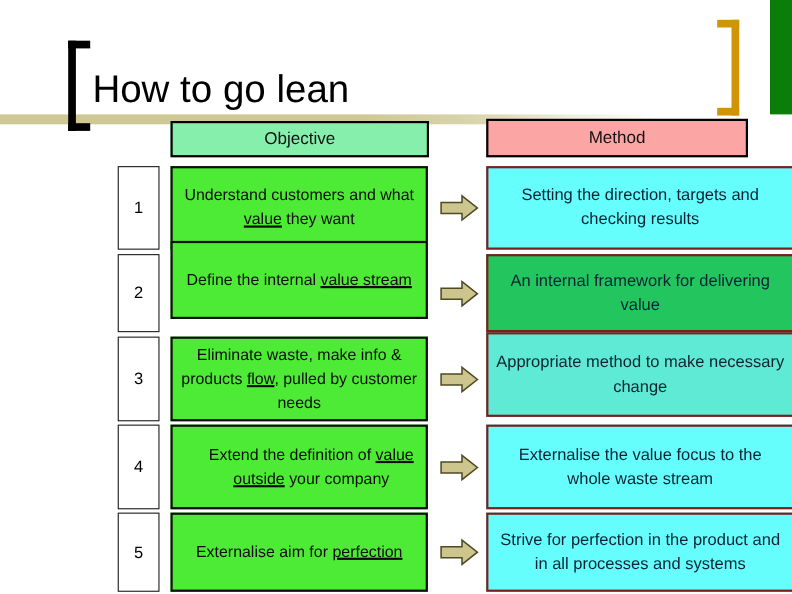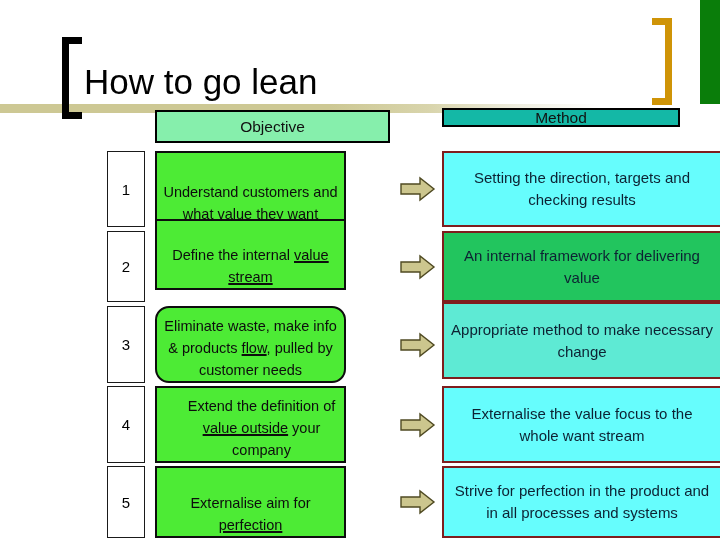--- a/index.html
+++ b/index.html
@@ -114,22 +114,22 @@
     left: 155px;
     top: 110px;
     width: 235px;
     height: 33px;
     background: #86efac;
   }
   .hdr-method {
     left: 442px;
     top: 108px;
     width: 238px;
-    height: 19px;
-    background: #14b8a6;
+    height: 35px;
+    background: #fca5a5;
   }
 
   .row {
     position: absolute;
     left: 0;
     width: 720px;
   }
 
   .num-cell {
     position: absolute;
@@ -142,25 +142,25 @@
     align-items: center;
     justify-content: center;
     font-size: 15px;
     color: #000000;
   }
 
   .obj-cell {
     position: absolute;
     box-sizing: border-box;
     left: 155px;
-    width: 191px;
+    width: 234px;
     background: #4DEB35;
     border: 2px solid #0d0d0d;
     display: flex;
-    align-items: flex-end;
+    align-items: center;
     justify-content: center;
     text-align: center;
     font-size: 14.5px;
     line-height: 22px;
     color: #0d0d0d;
     padding: 0 6px;
   }
 
   .mth-cell {
     position: absolute;
@@ -257,21 +257,21 @@
             </svg>
           </div>
           <div class="mth-cell" style="top: 231px; height: 71px; background: #22c55e;">
             <div>An internal framework for delivering value</div>
           </div>
         </div>
         <div class="row">
           <div class="num-cell" style="top: 306px; height: 77px; background: rgb(255, 255, 255);">
             <span>3</span>
           </div>
-          <div class="obj-cell" style="top: 306px; height: 77px; background: rgb(77, 235, 53); border-radius: 14px;">
+          <div class="obj-cell" style="top: 306px; height: 77px; background: rgb(77, 235, 53);">
             <div><span>Eliminate waste, make info &amp; products </span><u>flow</u><span>, pulled by customer needs</span></div>
           </div>
           <div class="arrow" style="top: 331.5px;">
             <svg width="36" height="26" viewBox="0 0 36 26">
               <path d="M1 8 L20 8 L20 2 L34 13 L20 24 L20 18 L1 18 Z" fill="#CCC68E" stroke="#4f4a22" stroke-width="1.4" stroke-linejoin="miter"></path>
             </svg>
           </div>
           <div class="mth-cell" style="top: 302px; height: 77px; background: #5eead4;">
             <div>Appropriate method to make necessary change</div>
           </div>
@@ -282,21 +282,21 @@
           </div>
           <div class="obj-cell" style="top: 386px; height: 77px; background: rgb(77, 235, 53); padding-left: 28px;">
             <div><span>Extend the definition of </span><u>value outside</u><span> your company</span></div>
           </div>
           <div class="arrow" style="top: 411.5px;">
             <svg width="36" height="26" viewBox="0 0 36 26">
               <path d="M1 8 L20 8 L20 2 L34 13 L20 24 L20 18 L1 18 Z" fill="#CCC68E" stroke="#4f4a22" stroke-width="1.4" stroke-linejoin="miter"></path>
             </svg>
           </div>
           <div class="mth-cell" style="top: 386px; height: 77px; background: rgb(102, 253, 253);">
-            <div>Externalise the value focus to the whole want stream</div>
+            <div>Externalise the value focus to the whole waste stream</div>
           </div>
         </div>
         <div class="row">
           <div class="num-cell" style="top: 466px; height: 72px; background: rgb(255, 255, 255);">
             <span>5</span>
           </div>
           <div class="obj-cell" style="top: 466px; height: 72px; background: rgb(77, 235, 53);">
             <div><span>Externalise aim for </span><u>perfection</u></div>
           </div>
           <div class="arrow" style="top: 489px;">

